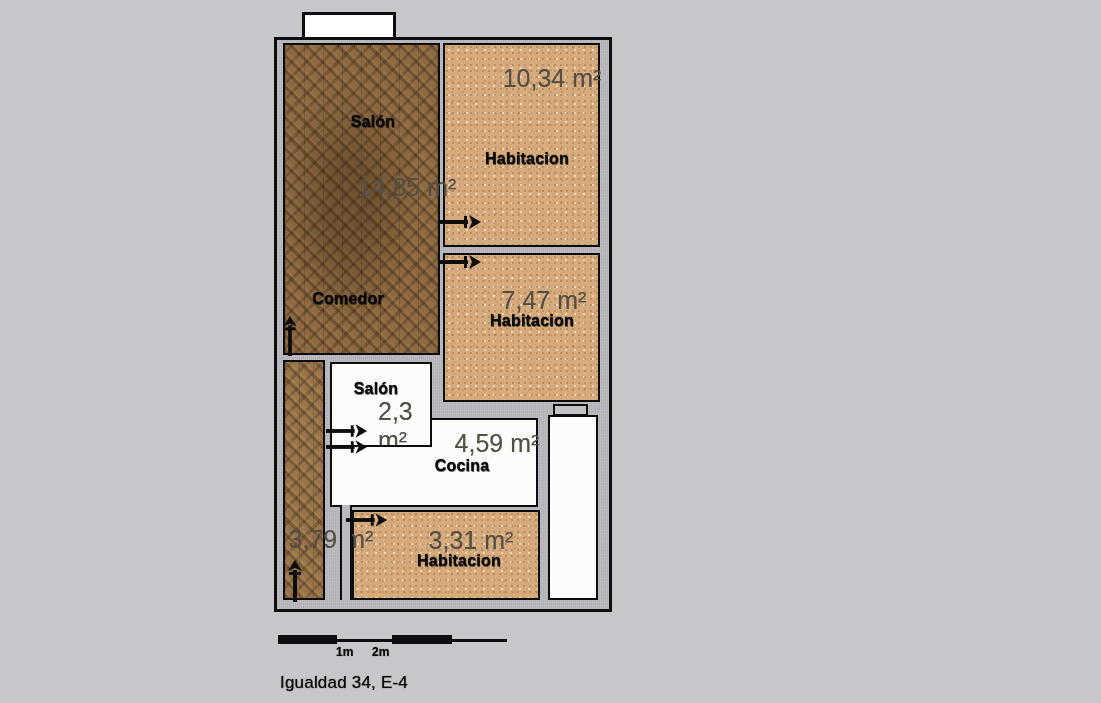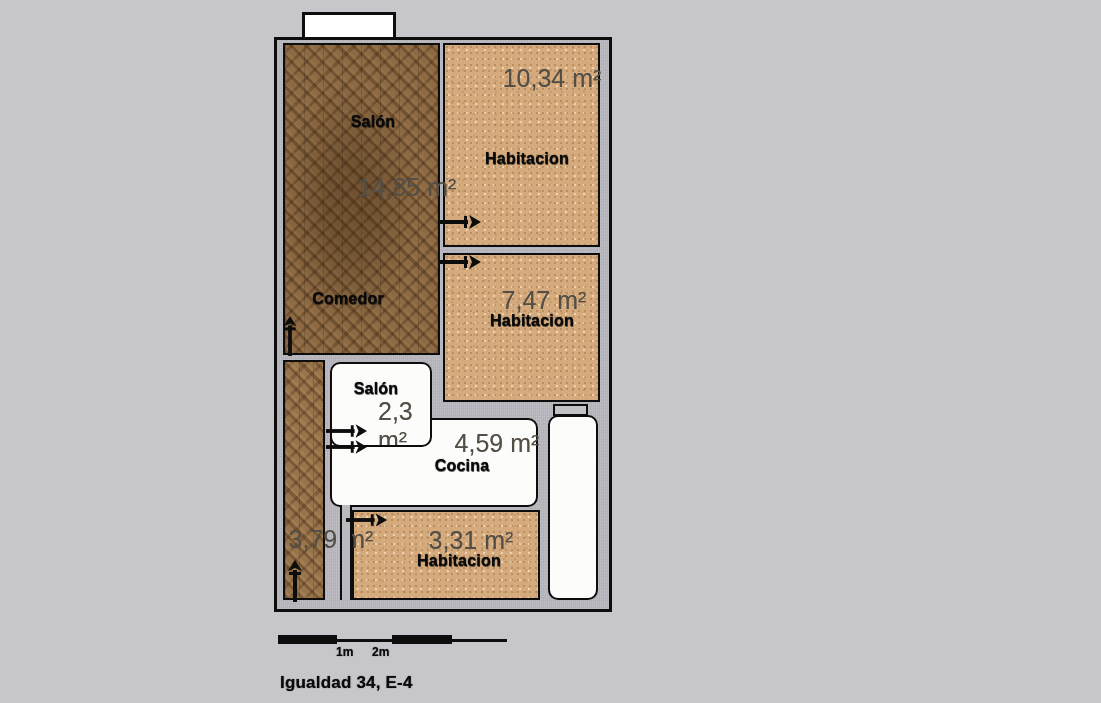--- a/index.html
+++ b/index.html
@@ -42,21 +42,21 @@
       repeating-linear-gradient(-45deg, rgba(60,35,12,.26) 0 3px, transparent 3px 11px);
   }
   .floor-sand {
     background-color:#d5ab7e;
     background-image:
       radial-gradient(circle at 2px 2px, rgba(125,76,32,.30) 0 1px, transparent 1.6px),
       radial-gradient(circle at 4px 5px, rgba(255,243,218,.55) 0 1px, transparent 1.6px),
       radial-gradient(circle at 7px 3px, rgba(150,95,45,.22) 0 1px, transparent 1.6px);
     background-size:6px 6px, 9px 9px, 11px 11px;
   }
-  .floor-white { background:#fcfcfa;border-radius:10px; }
+  .floor-white { background:#fcfcfa; }
 
   .wall-gray {
     position:absolute; background:#b9b9bf;
     border-left:2px solid #0d0d0d; border-right:2px solid #0d0d0d;
   }
   .window-stub {
     position:absolute; background:#c2c2c6; border:2px solid #0d0d0d;
   }
 
   
@@ -69,21 +69,21 @@
   .room-area { font-size:25px; color:#544f46; text-shadow:0 0 .5px rgba(84,79,70,.5); }
 
   
   .door { position:absolute; z-index:7; }
   .door svg { display:block; width:100%; height:100%; }
 
   
   .scale-line  { position:absolute; left:278px; top:639px; width:229px; height:3px; background:#0d0d0d; }
   .scale-block { position:absolute; top:635px; height:9px; background:#0d0d0d; }
   .scale-tick  { position:absolute; top:645px; font-size:12px; font-weight:bold; color:#0a0a0a; text-shadow:0 0 1px rgba(10,10,10,.7); }
-  .footer-label{ position:absolute; left:280px; top:673px; font-size:17px; font-weight:bold; color:#0a0a0a; text-shadow:0 0 1px rgba(10,10,10,.8); letter-spacing:.2px; }
+  .footer-label{ position:absolute; left:280px; top:673px; font-size:17px; font-weight:normal; color:#0a0a0a; text-shadow:0 0 1px rgba(10,10,10,.8); letter-spacing:.2px; }
 
   .clip-label { position:absolute; inset:0; overflow:hidden; }
   .clip-label .room-area { position:absolute; transform:none; }
 </style>
 </head>
 <body>
 
 <div id="canvas">
 
   <div class="balcony"></div>

